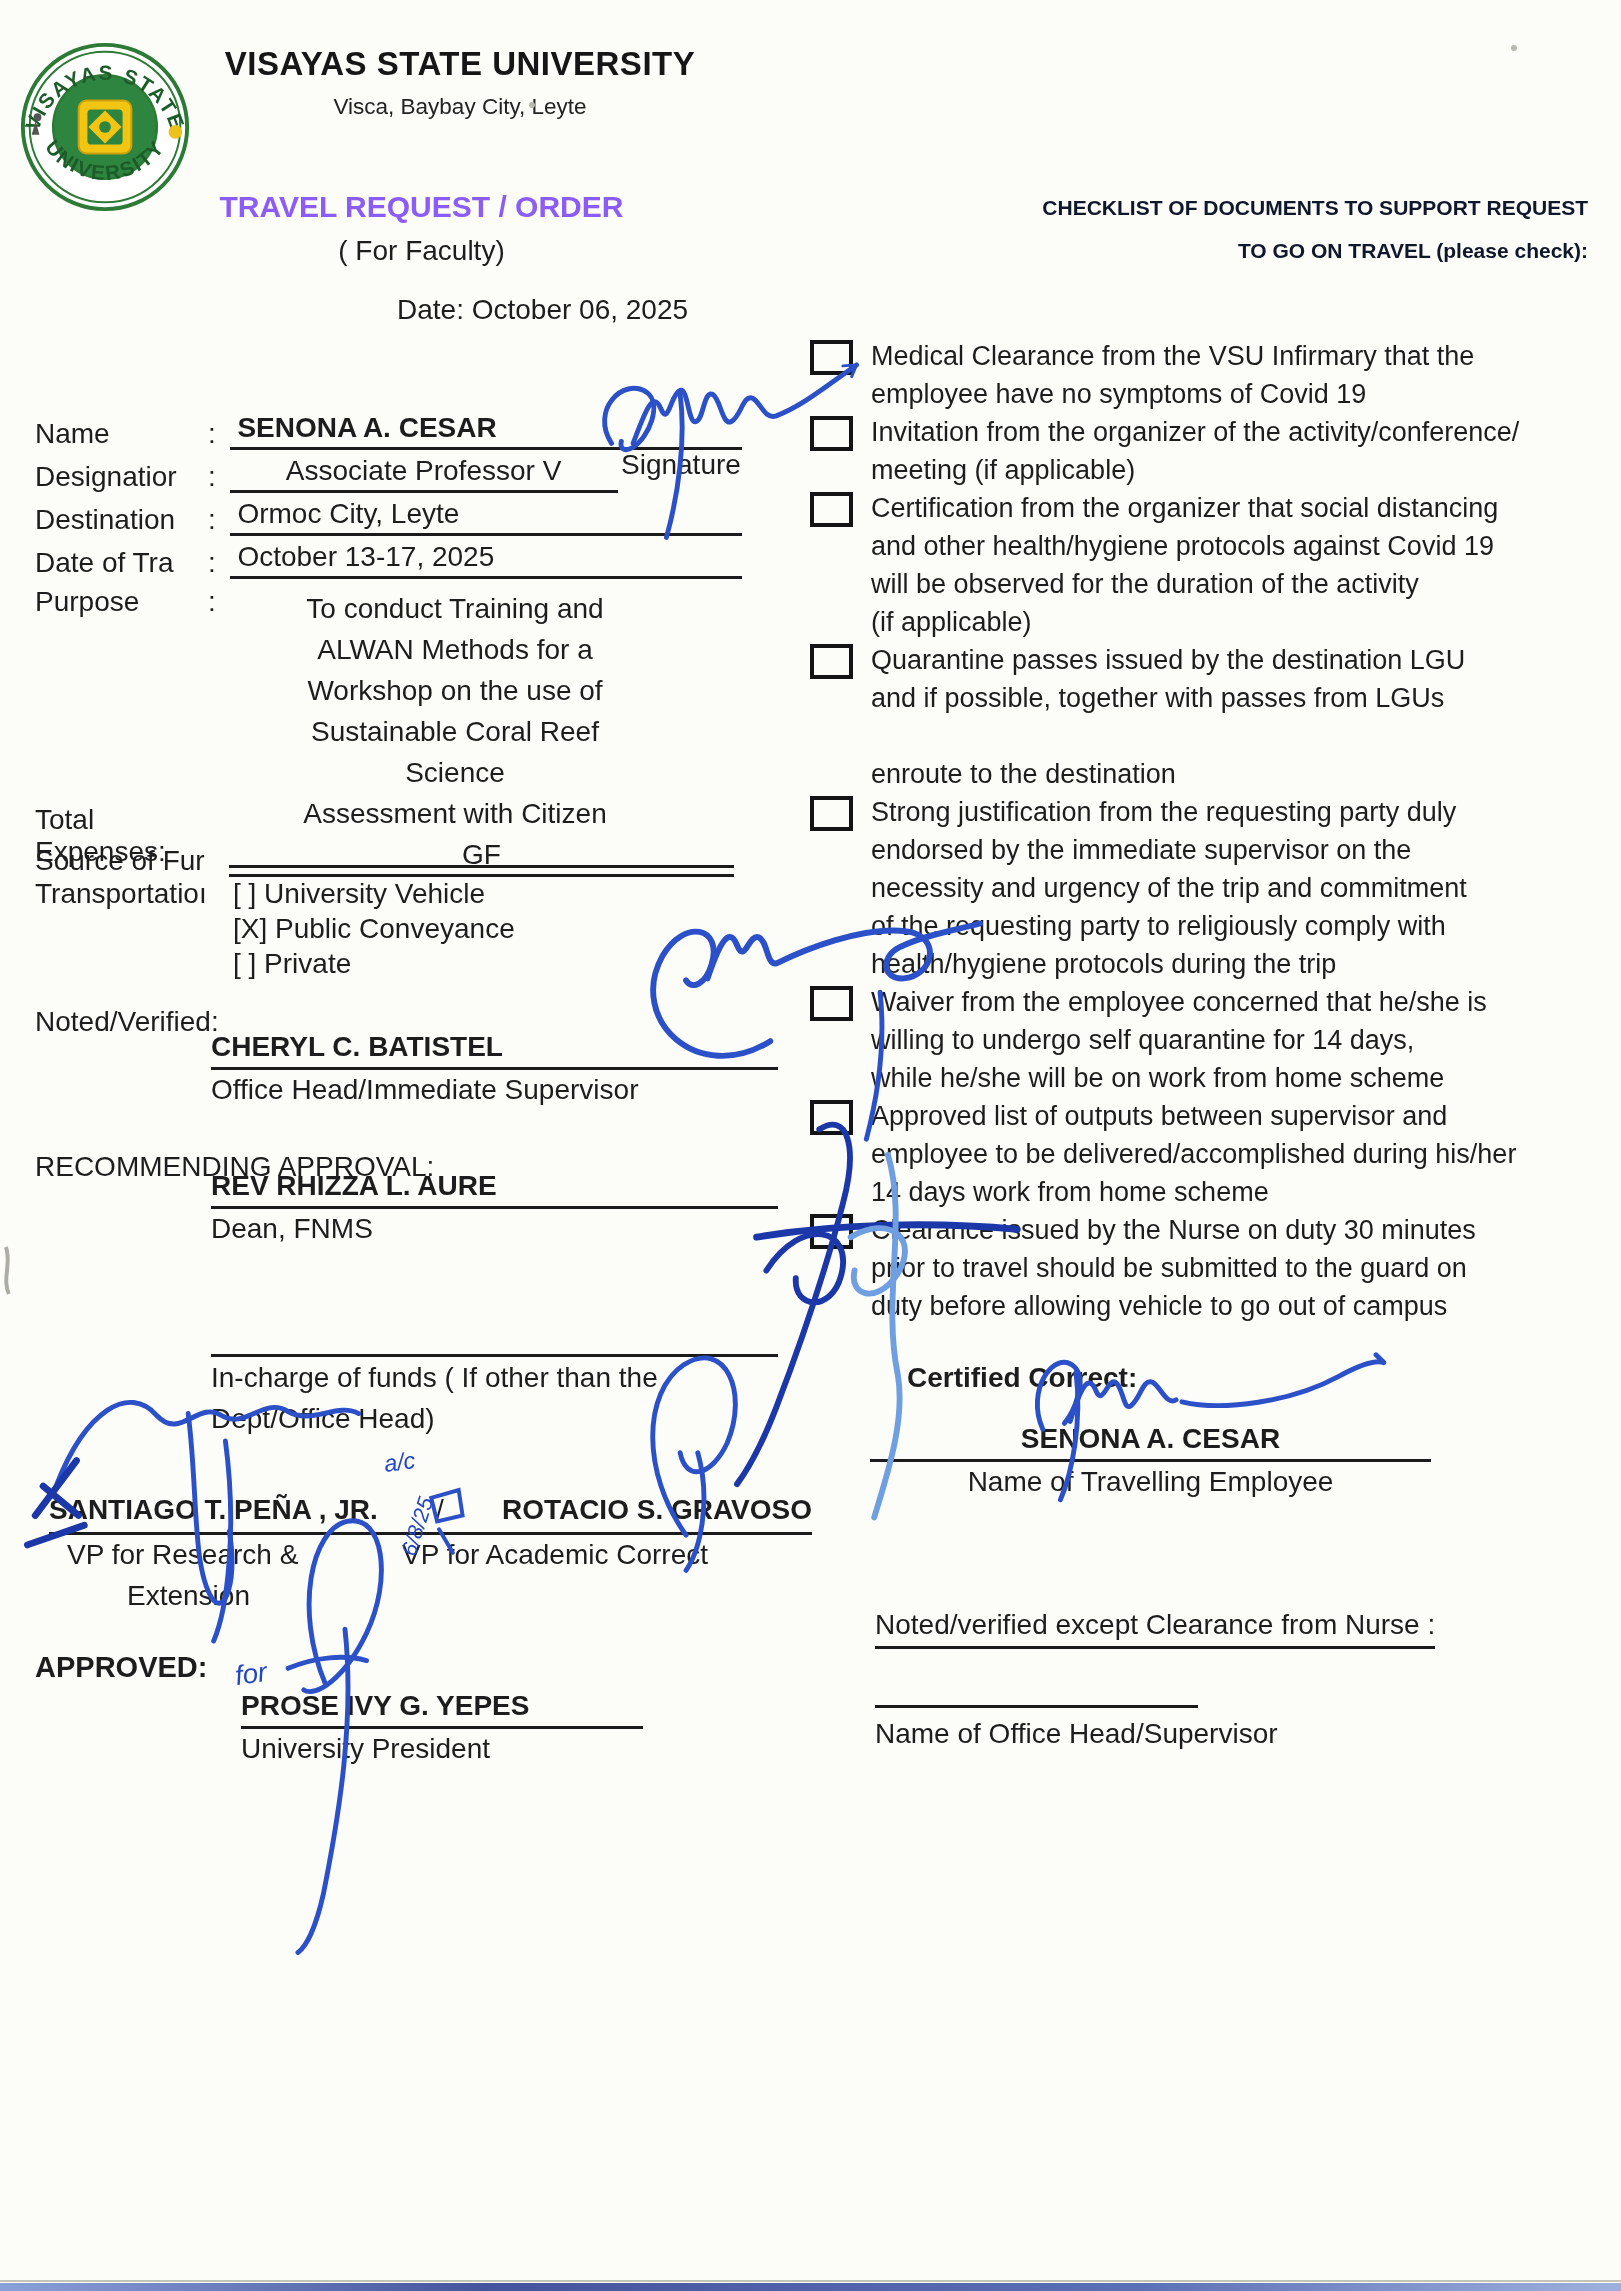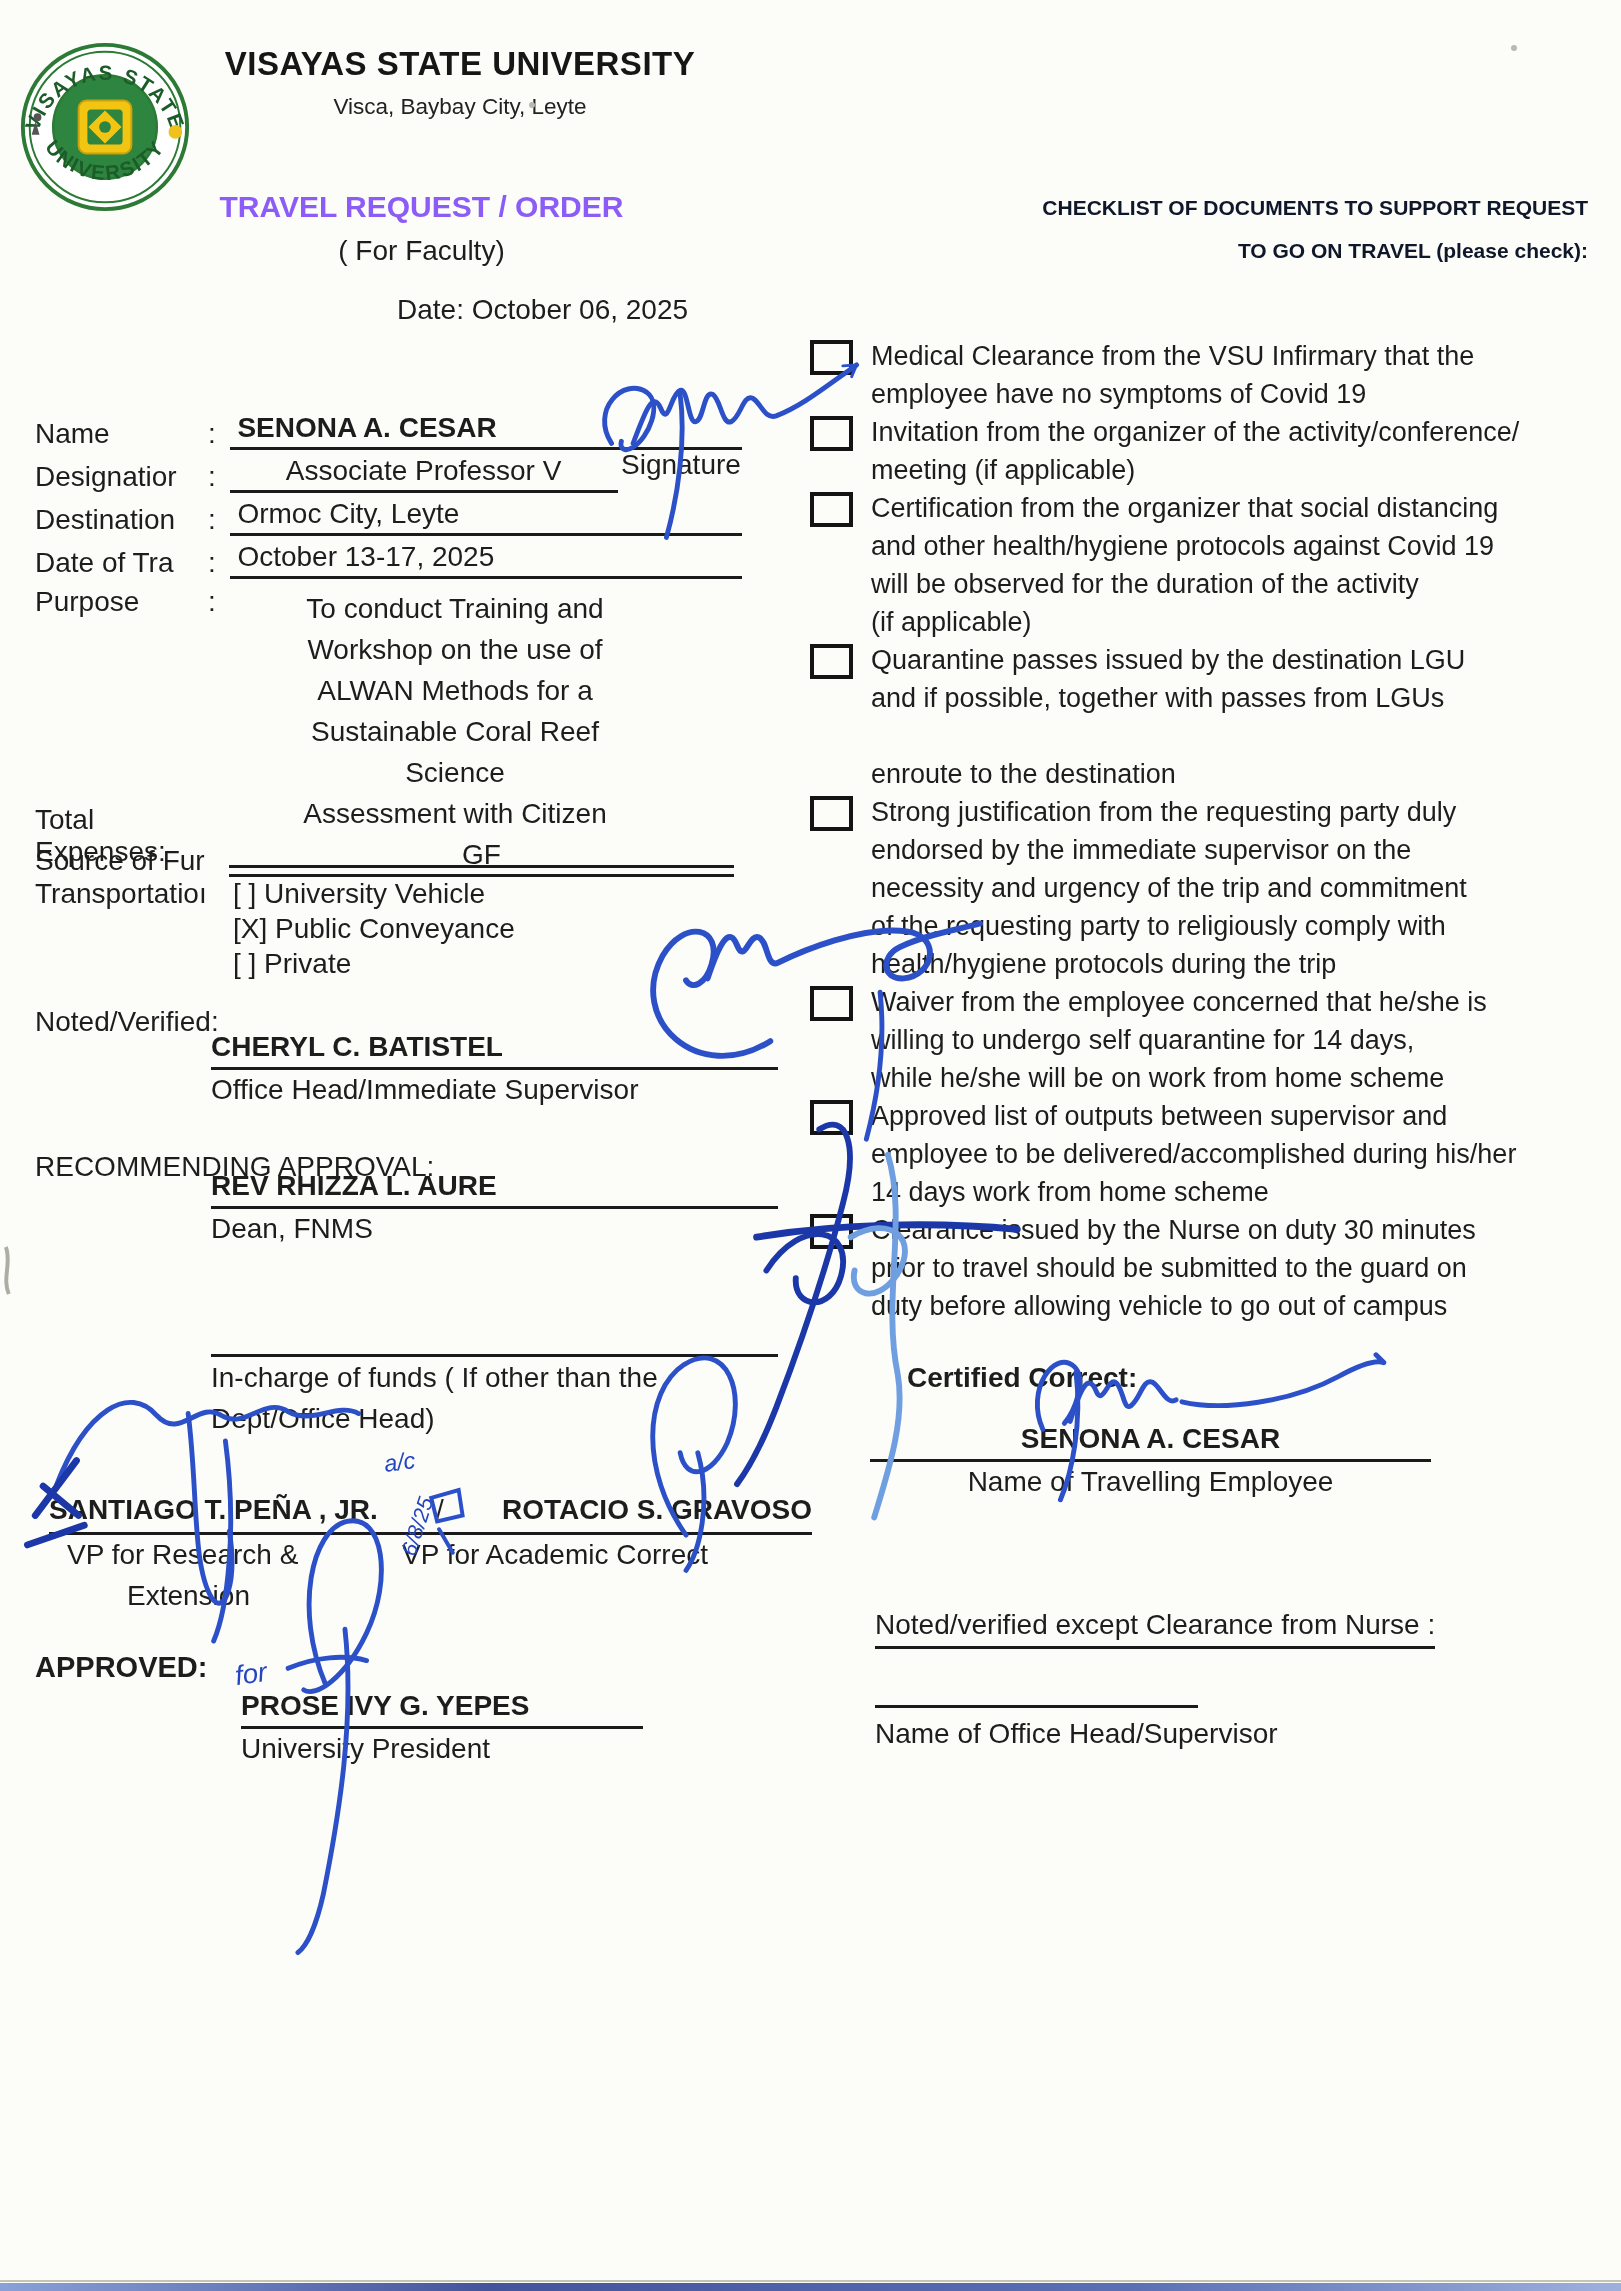--- a/index.html
+++ b/index.html
@@ -130,22 +130,22 @@
     <span class="flabel">Date of Tra</span>
     <span class="fcolon">:</span>
     <span class="fval w515 padl">October 13-17, 2025</span>
   </div>
   <div class="row" style="top:586px;">
     <span class="flabel">Purpose</span>
     <span class="fcolon">:</span>
   </div>
   <div class="abs purpose-block">
     <div class="p-line">To conduct Training and</div>
+    <div class="p-line">ALWAN Methods for a</div>
     <div class="p-line">Workshop on the use of</div>
-    <div class="p-line">ALWAN Methods for a</div>
     <div class="p-line">Sustainable Coral Reef</div>
     <div class="p-line">Science</div>
     <div class="p-line">Assessment with Citizen</div>
   </div>
 
   <div class="row" style="top:804px;">
     <span class="plain-label" style="width:194px;">Total Expenses:</span>
     <span class="fval w515" style="height:29px;"></span>
   </div>
   <div class="row" style="top:839px;">

